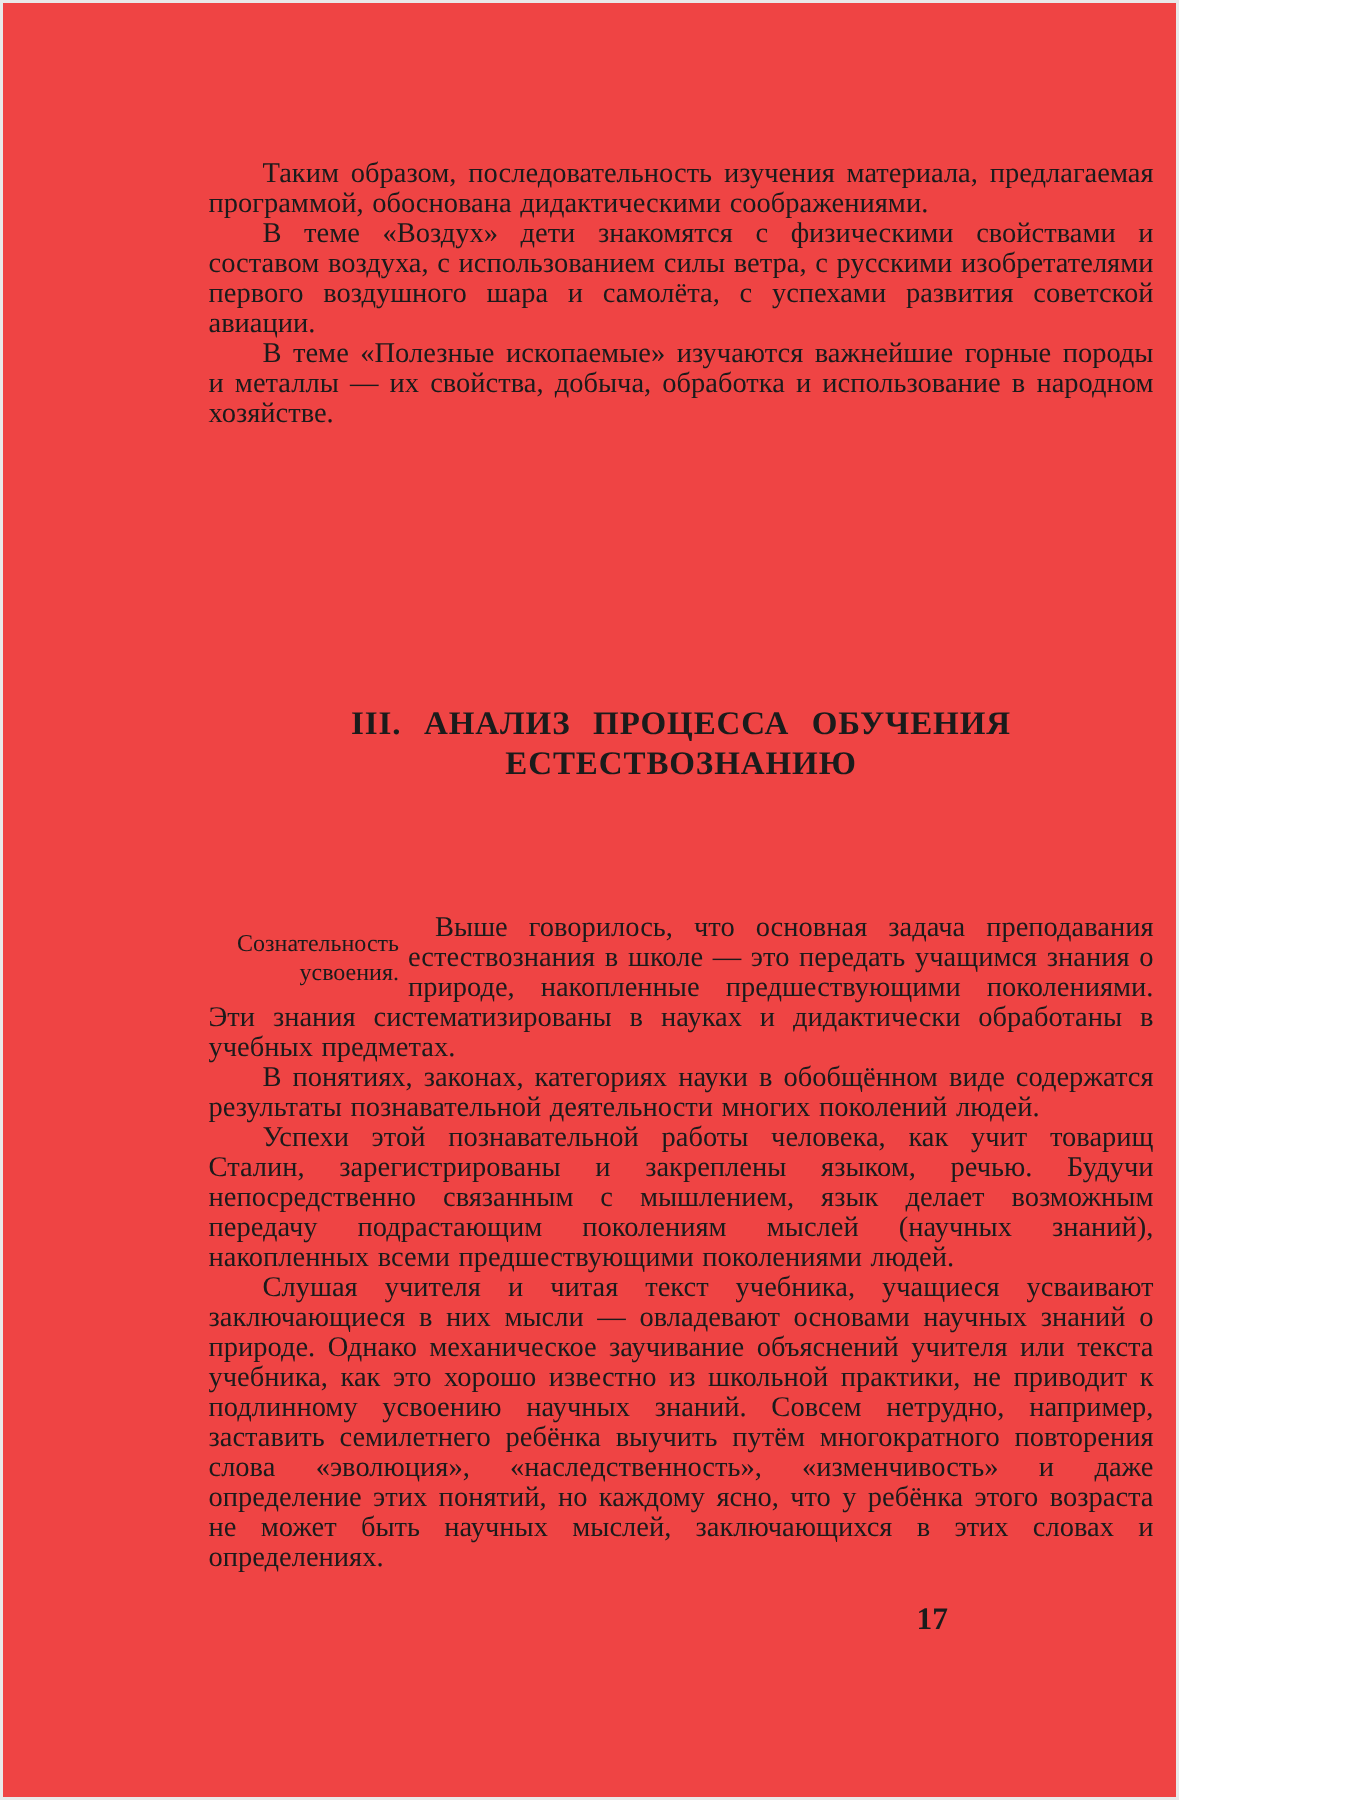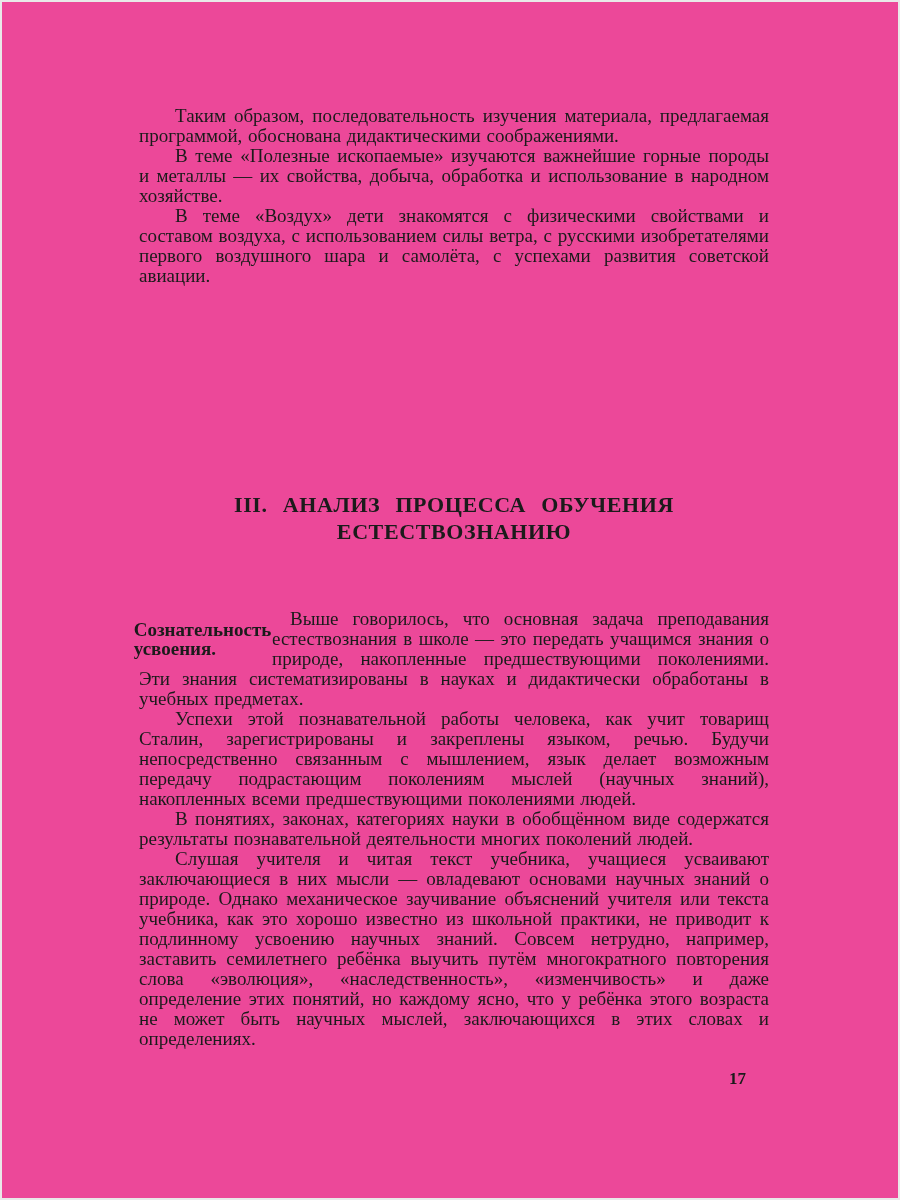--- a/index.html
+++ b/index.html
@@ -2,23 +2,23 @@
 <html lang="ru"><head>
 <meta charset="utf-8">
 <style>
   html, body {
     margin: 0;
     padding: 0;
     background: #ffffff;
   }
   .page {
     position: relative;
-    width: 900px;
+    width: 786px;
     height: 1200px;
-    background: #ec4899;
+    background: #ef4444;
     box-sizing: border-box;
     border: 2px solid #e9e9e9;
     font-family: "Liberation Serif", "DejaVu Serif", serif;
     color: #1b1b1b;
     overflow: hidden;
   }
   .content {
     position: absolute;
     left: 137px;
     width: 630px;
@@ -29,21 +29,21 @@
   .para {
     margin: 0;
     font-size: 19px;
     line-height: 20px;
     text-align: justify;
     text-indent: 36px;
     word-spacing: 1px;
   }
   .chapter-heading {
     position: absolute;
-    top: 489px;
+    top: 466px;
     left: 137px;
     width: 630px;
     margin: 0;
     text-align: center;
     font-size: 22px;
     font-weight: bold;
     line-height: 27px;
     letter-spacing: 0.6px;
     word-spacing: 9px;
   }
@@ -52,62 +52,62 @@
   .note-para { margin: 0; }
   .margin-note {
     float: left;
     width: 133px;
     height: 60px;
     box-sizing: border-box;
     padding-right: 6px;
     display: flex;
     align-items: center;
     justify-content: center;
-    text-align: left;
-    font-weight: bold;
-    font-size: 19px;
+    text-align: right;
+    font-weight: normal;
+    font-size: 16px;
     line-height: 19px;
     word-spacing: normal;
   }
   .p-first { text-indent: 18px; margin-top: 48px; }
   .clear { clear: both; }
 
   .page-number {
     position: absolute;
     top: 1067px;
     right: 152px;
-    font-size: 17px;
+    font-size: 21px;
     font-weight: bold;
     line-height: 20px;
   }
 </style>
 </head>
 <body>
 
 <div class="page">
 
   <section class="content top-block">
     <p class="para">Таким образом, последовательность изучения материала, предлагаемая программой, обоснована дидактическими соображениями.</p>
+    <p class="para">В теме «Воздух» дети знакомятся с физическими свойствами и составом воздуха, с использованием силы ветра, с русскими изобретателями первого воздушного шара и самолёта, с успехами развития советской авиации.</p>
     <p class="para">В теме «Полезные ископаемые» изучаются важнейшие горные породы и металлы — их свойства, добыча, обработка и использование в народном хозяйстве.</p>
-    <p class="para">В теме «Воздух» дети знакомятся с физическими свойствами и составом воздуха, с использованием силы ветра, с русскими изобретателями первого воздушного шара и самолёта, с успехами развития советской авиации.</p>
   </section>
 
   <h2 class="chapter-heading">
     <span class="h-line">III. АНАЛИЗ ПРОЦЕССА ОБУЧЕНИЯ</span>
     <span class="h-line">ЕСТЕСТВОЗНАНИЮ</span>
   </h2>
 
   <section class="content body-block">
     <div class="note-para">
       <div class="margin-note">
         <span>Сознательность усвоения.</span>
       </div>
       <p class="para p-first">Выше говорилось, что основная задача преподавания естествознания в школе — это передать учащимся знания о природе, накопленные предшествующими поколениями. Эти знания систематизированы в науках и дидактически обработаны в учебных предметах.</p>
       <div class="clear"></div>
     </div>
+    <p class="para">В понятиях, законах, категориях науки в обобщённом виде содержатся результаты познавательной деятельности многих поколений людей.</p>
     <p class="para">Успехи этой познавательной работы человека, как учит товарищ Сталин, зарегистрированы и закреплены языком, речью. Будучи непосредственно связанным с мышлением, язык делает возможным передачу подрастающим поколениям мыслей (научных знаний), накопленных всеми предшествующими поколениями людей.</p>
-    <p class="para">В понятиях, законах, категориях науки в обобщённом виде содержатся результаты познавательной деятельности многих поколений людей.</p>
     <p class="para">Слушая учителя и читая текст учебника, учащиеся усваивают заключающиеся в них мысли — овладевают основами научных знаний о природе. Однако механическое заучивание объяснений учителя или текста учебника, как это хорошо известно из школьной практики, не приводит к подлинному усвоению научных знаний. Совсем нетрудно, например, заставить семилетнего ребёнка выучить путём многократного повторения слова «эволюция», «наследственность», «изменчивость» и даже определение этих понятий, но каждому ясно, что у ребёнка этого возраста не может быть научных мыслей, заключающихся в этих словах и определениях.</p>
   </section>
 
   <div class="page-number">17</div>
 
 </div>
 
 </body></html>

